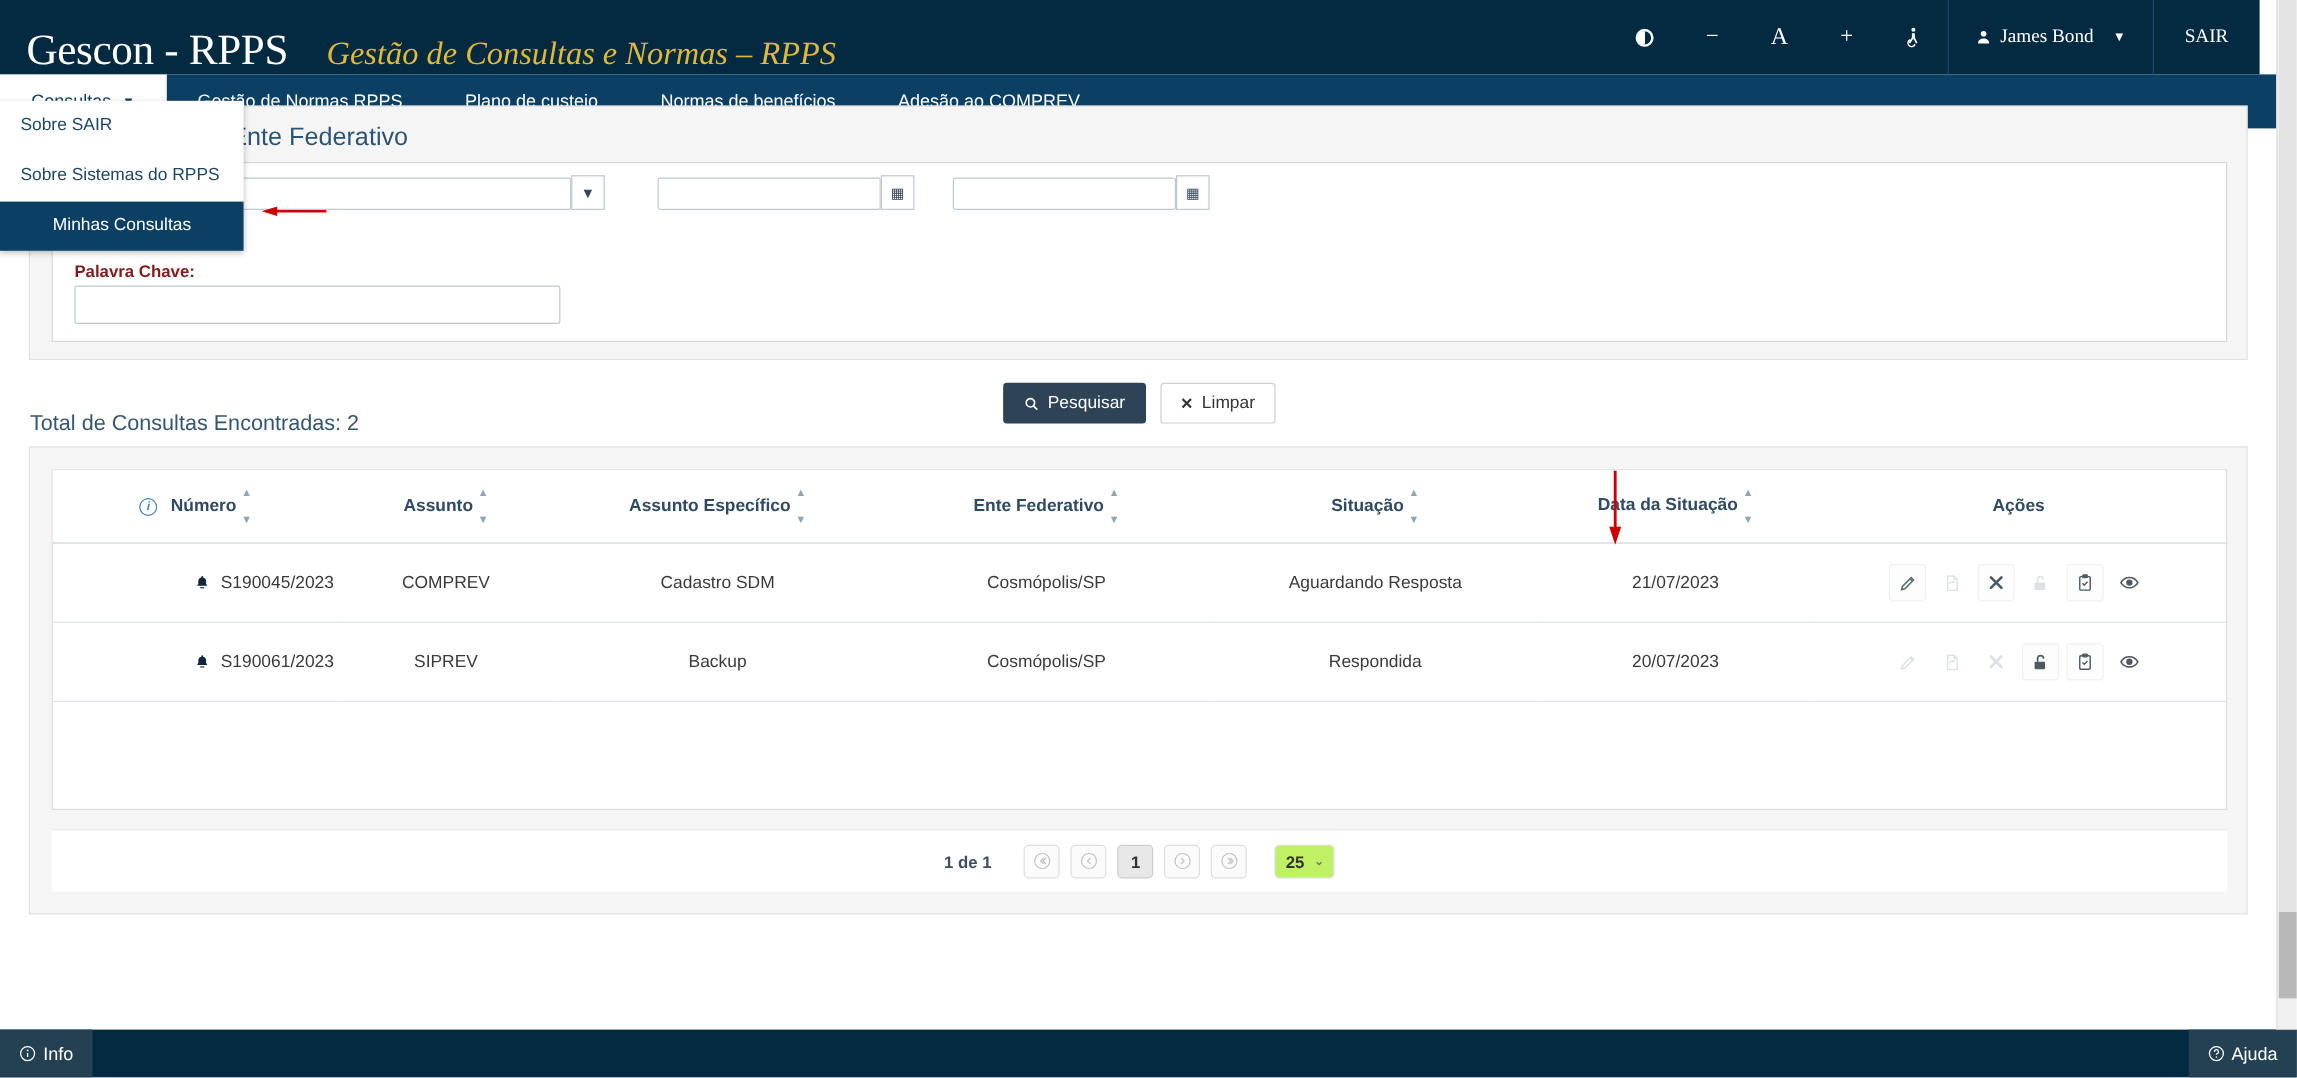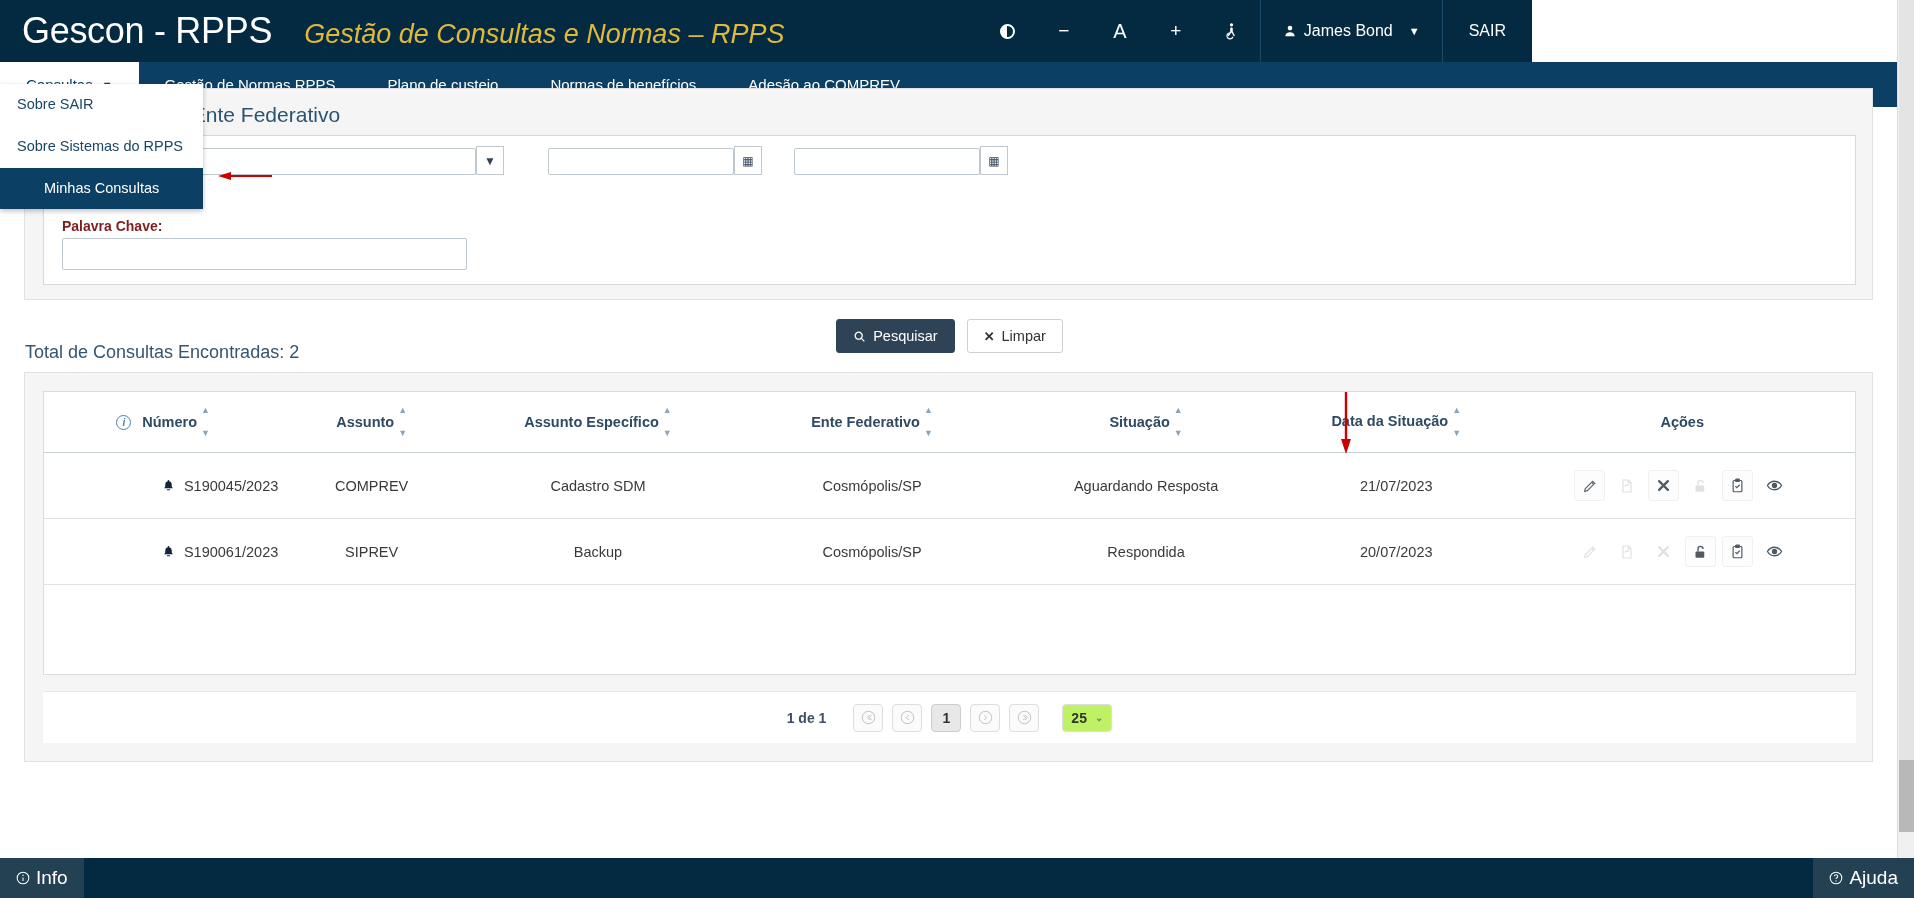--- a/index.html
+++ b/index.html
@@ -7,22 +7,22 @@
     margin: 0; padding: 0;
     width: 1914px; height: 898px;
     font-family: "Liberation Sans", sans-serif;
     background: #ffffff;
     overflow: hidden;
   }
   #app { position: relative; width: 1914px; height: 898px; background:#fff; }
 
   
   .header {
-    position:absolute; top:0; left:0; width:1532px; height:62px;
-    background:#042A42; display:flex; align-items:center;
+    position:absolute; top:0; left:0; width:1883px; height:62px;
+    background:#042A42; display:flex; align-items:flex-end;font-family:Liberation Serif, serif;
   }
   .brand { display:flex; align-items:baseline; padding-left:22px; }
   .brand-main { color:#ffffff; font-size:36px; font-weight:400; letter-spacing:-0.3px; }
   .brand-sub { color:#E0B93C; font-size:27px; font-style:italic; margin-left:32px; font-weight:400; }
   .header-right { margin-left:auto; display:flex; align-items:center; height:62px; }
   .hdr-icon {
     color:#fff; width:56px; height:62px; display:flex; align-items:center; justify-content:center;
     font-size:19px; cursor:pointer;
   }
   .hdr-sep { width:1px; height:62px; background:#1d4a66; }
@@ -149,21 +149,21 @@
     height:28px; padding:0 8px; display:flex; align-items:center; gap:8px;
     font-size:14px;font-weight:bold;color:#333;cursor:pointer;
   }
 
   
   .footer {
     position:absolute; bottom:0; left:0; width:1914px; height:40px;
     background:#042A42; display:flex; align-items:center; justify-content:space-between;
   }
   .foot-btn {
-    color:#fff; font-size:19px; display:flex; align-items:center; gap:6px;
+    color:#fff; font-size:15px; display:flex; align-items:center; gap:6px;
     background:#234153; height:40px; padding:0 16px; cursor:pointer;
   }
 
   
   .sbar { position:absolute; top:0; right:0; width:17px; height:858px; background:#f0f0f0; border-left:1px solid #dcdcdc; }
   .sbar-thumb { position:absolute; top:0; left:1px; width:15px; height:760px; background:#e4e4e4; }
   .sbar-thumb2 { position:absolute; top:760px; left:1px; width:15px; height:72px; background:#b8b8b8; }
   .sbar-up { position:absolute; top:5px; left:4px; font-size:9px; color:#b0b0b0; }
 </style>
 </head>

